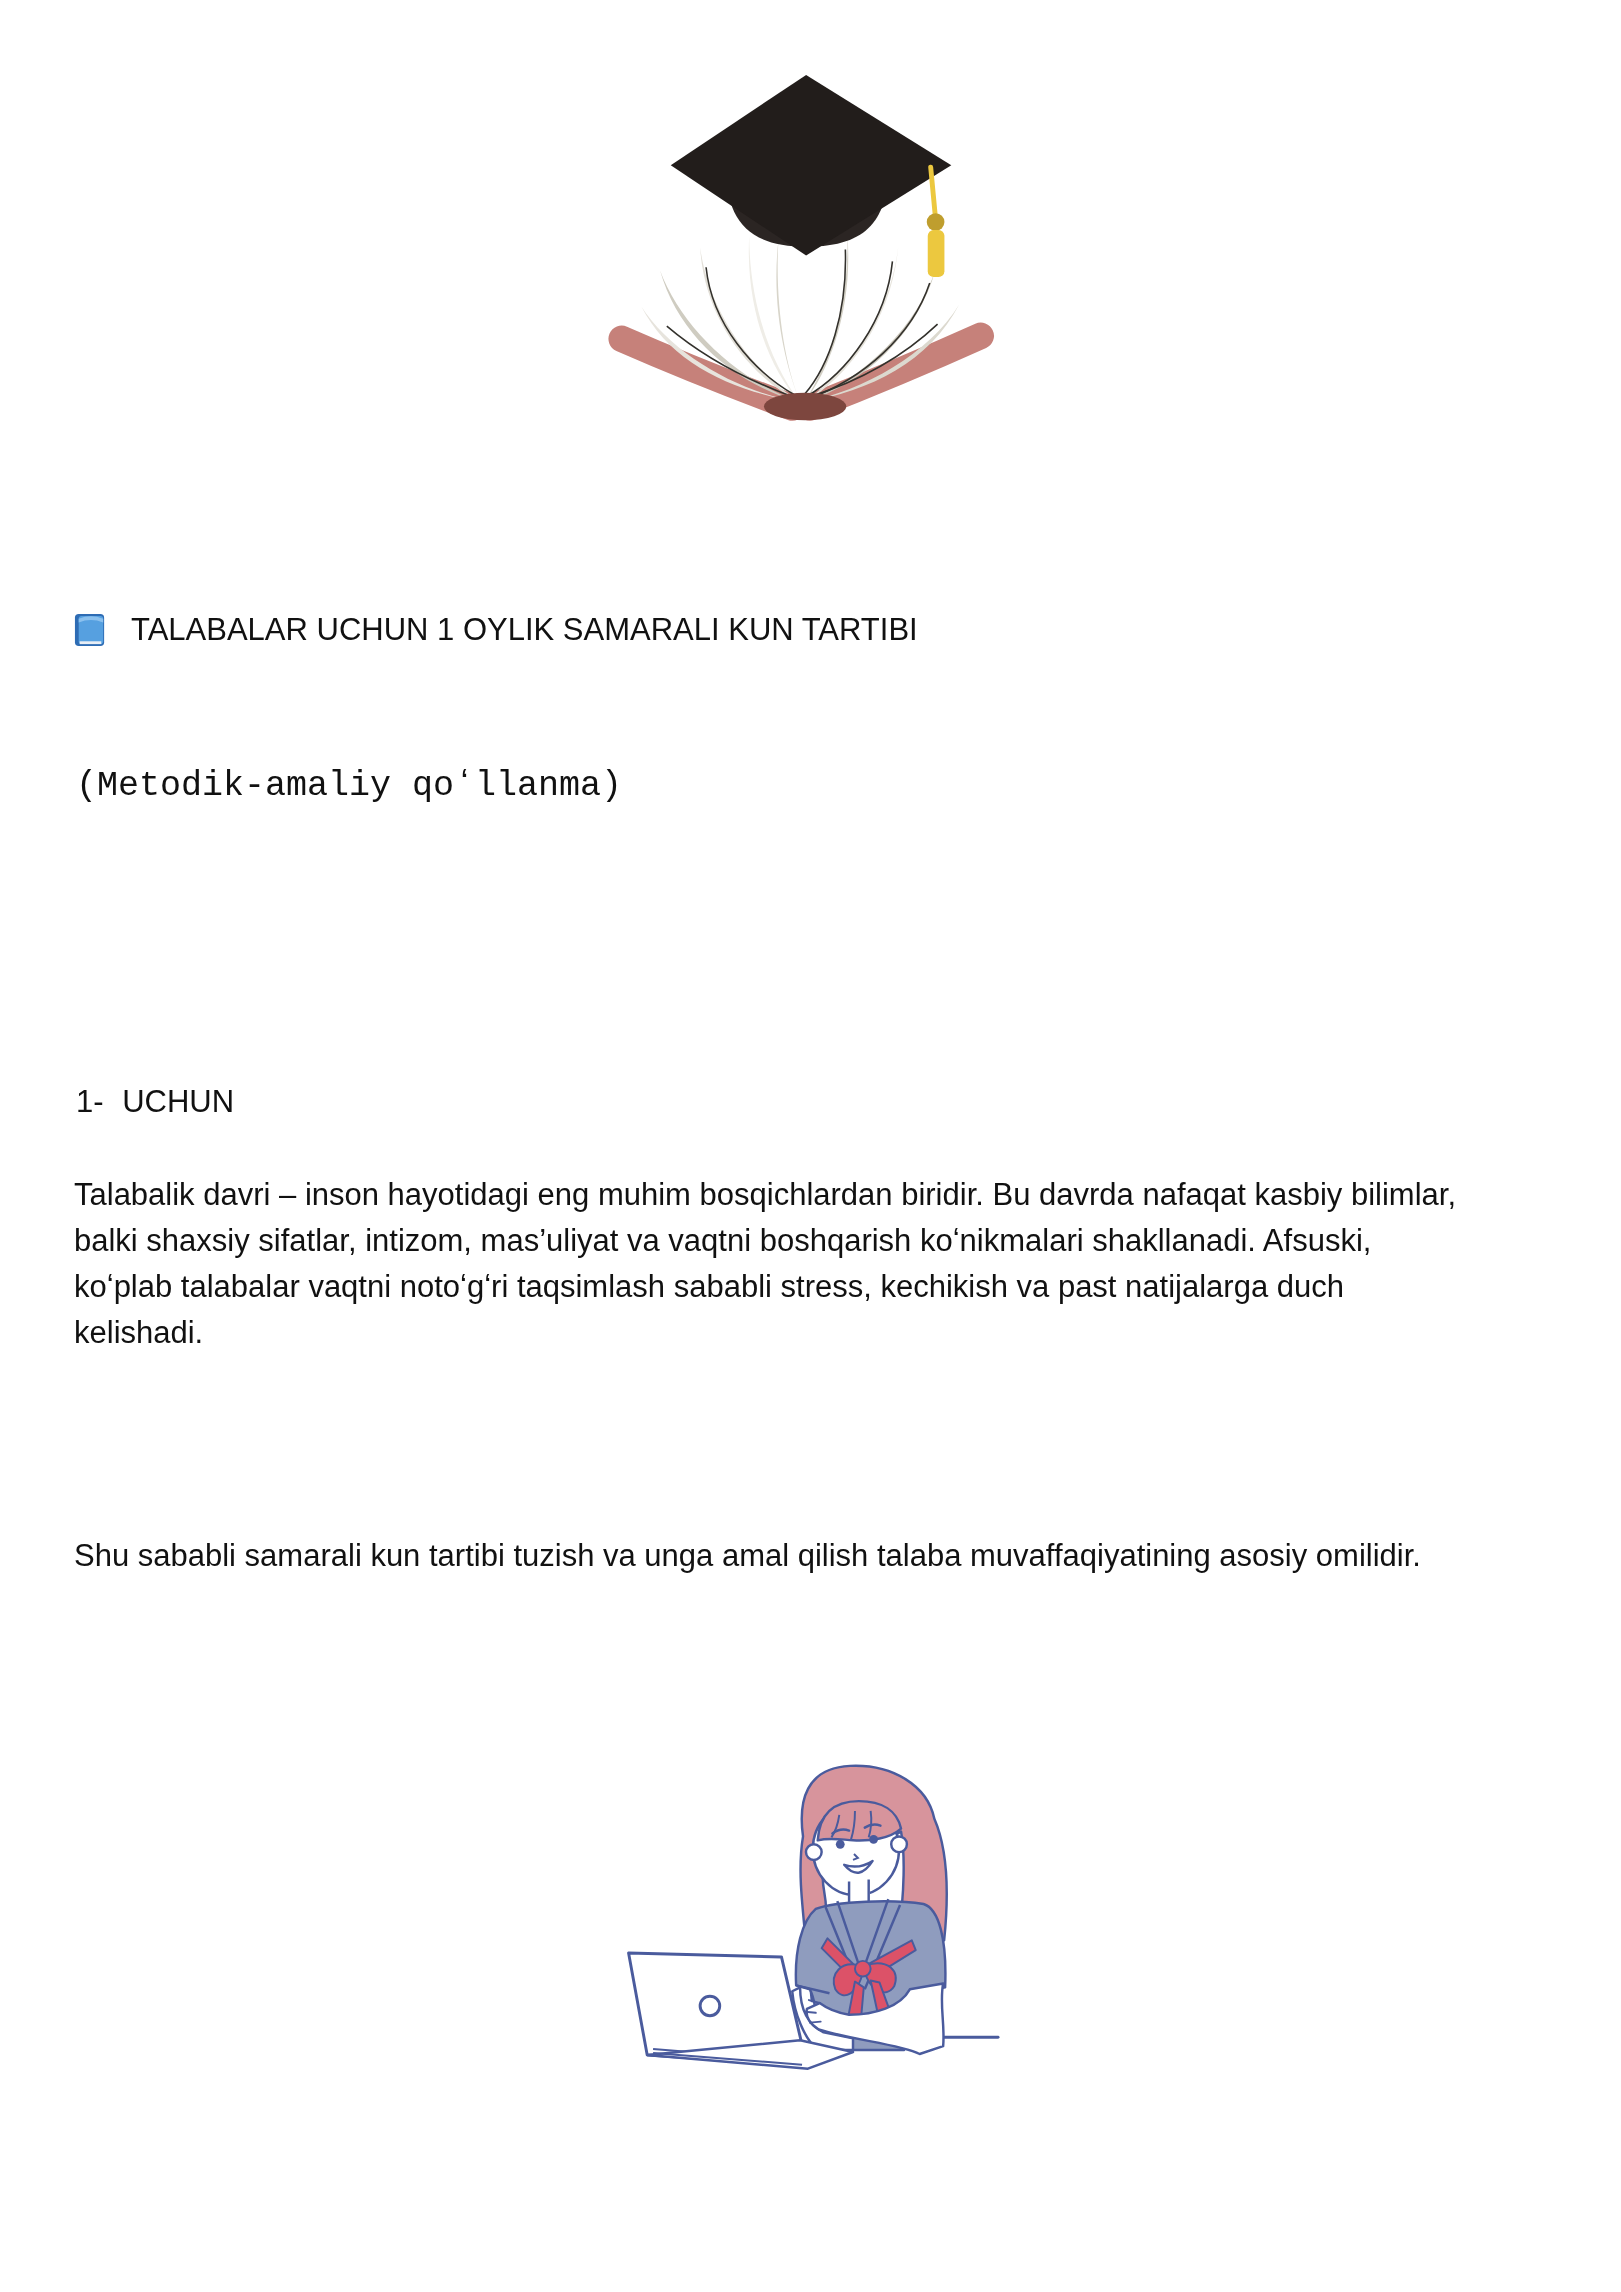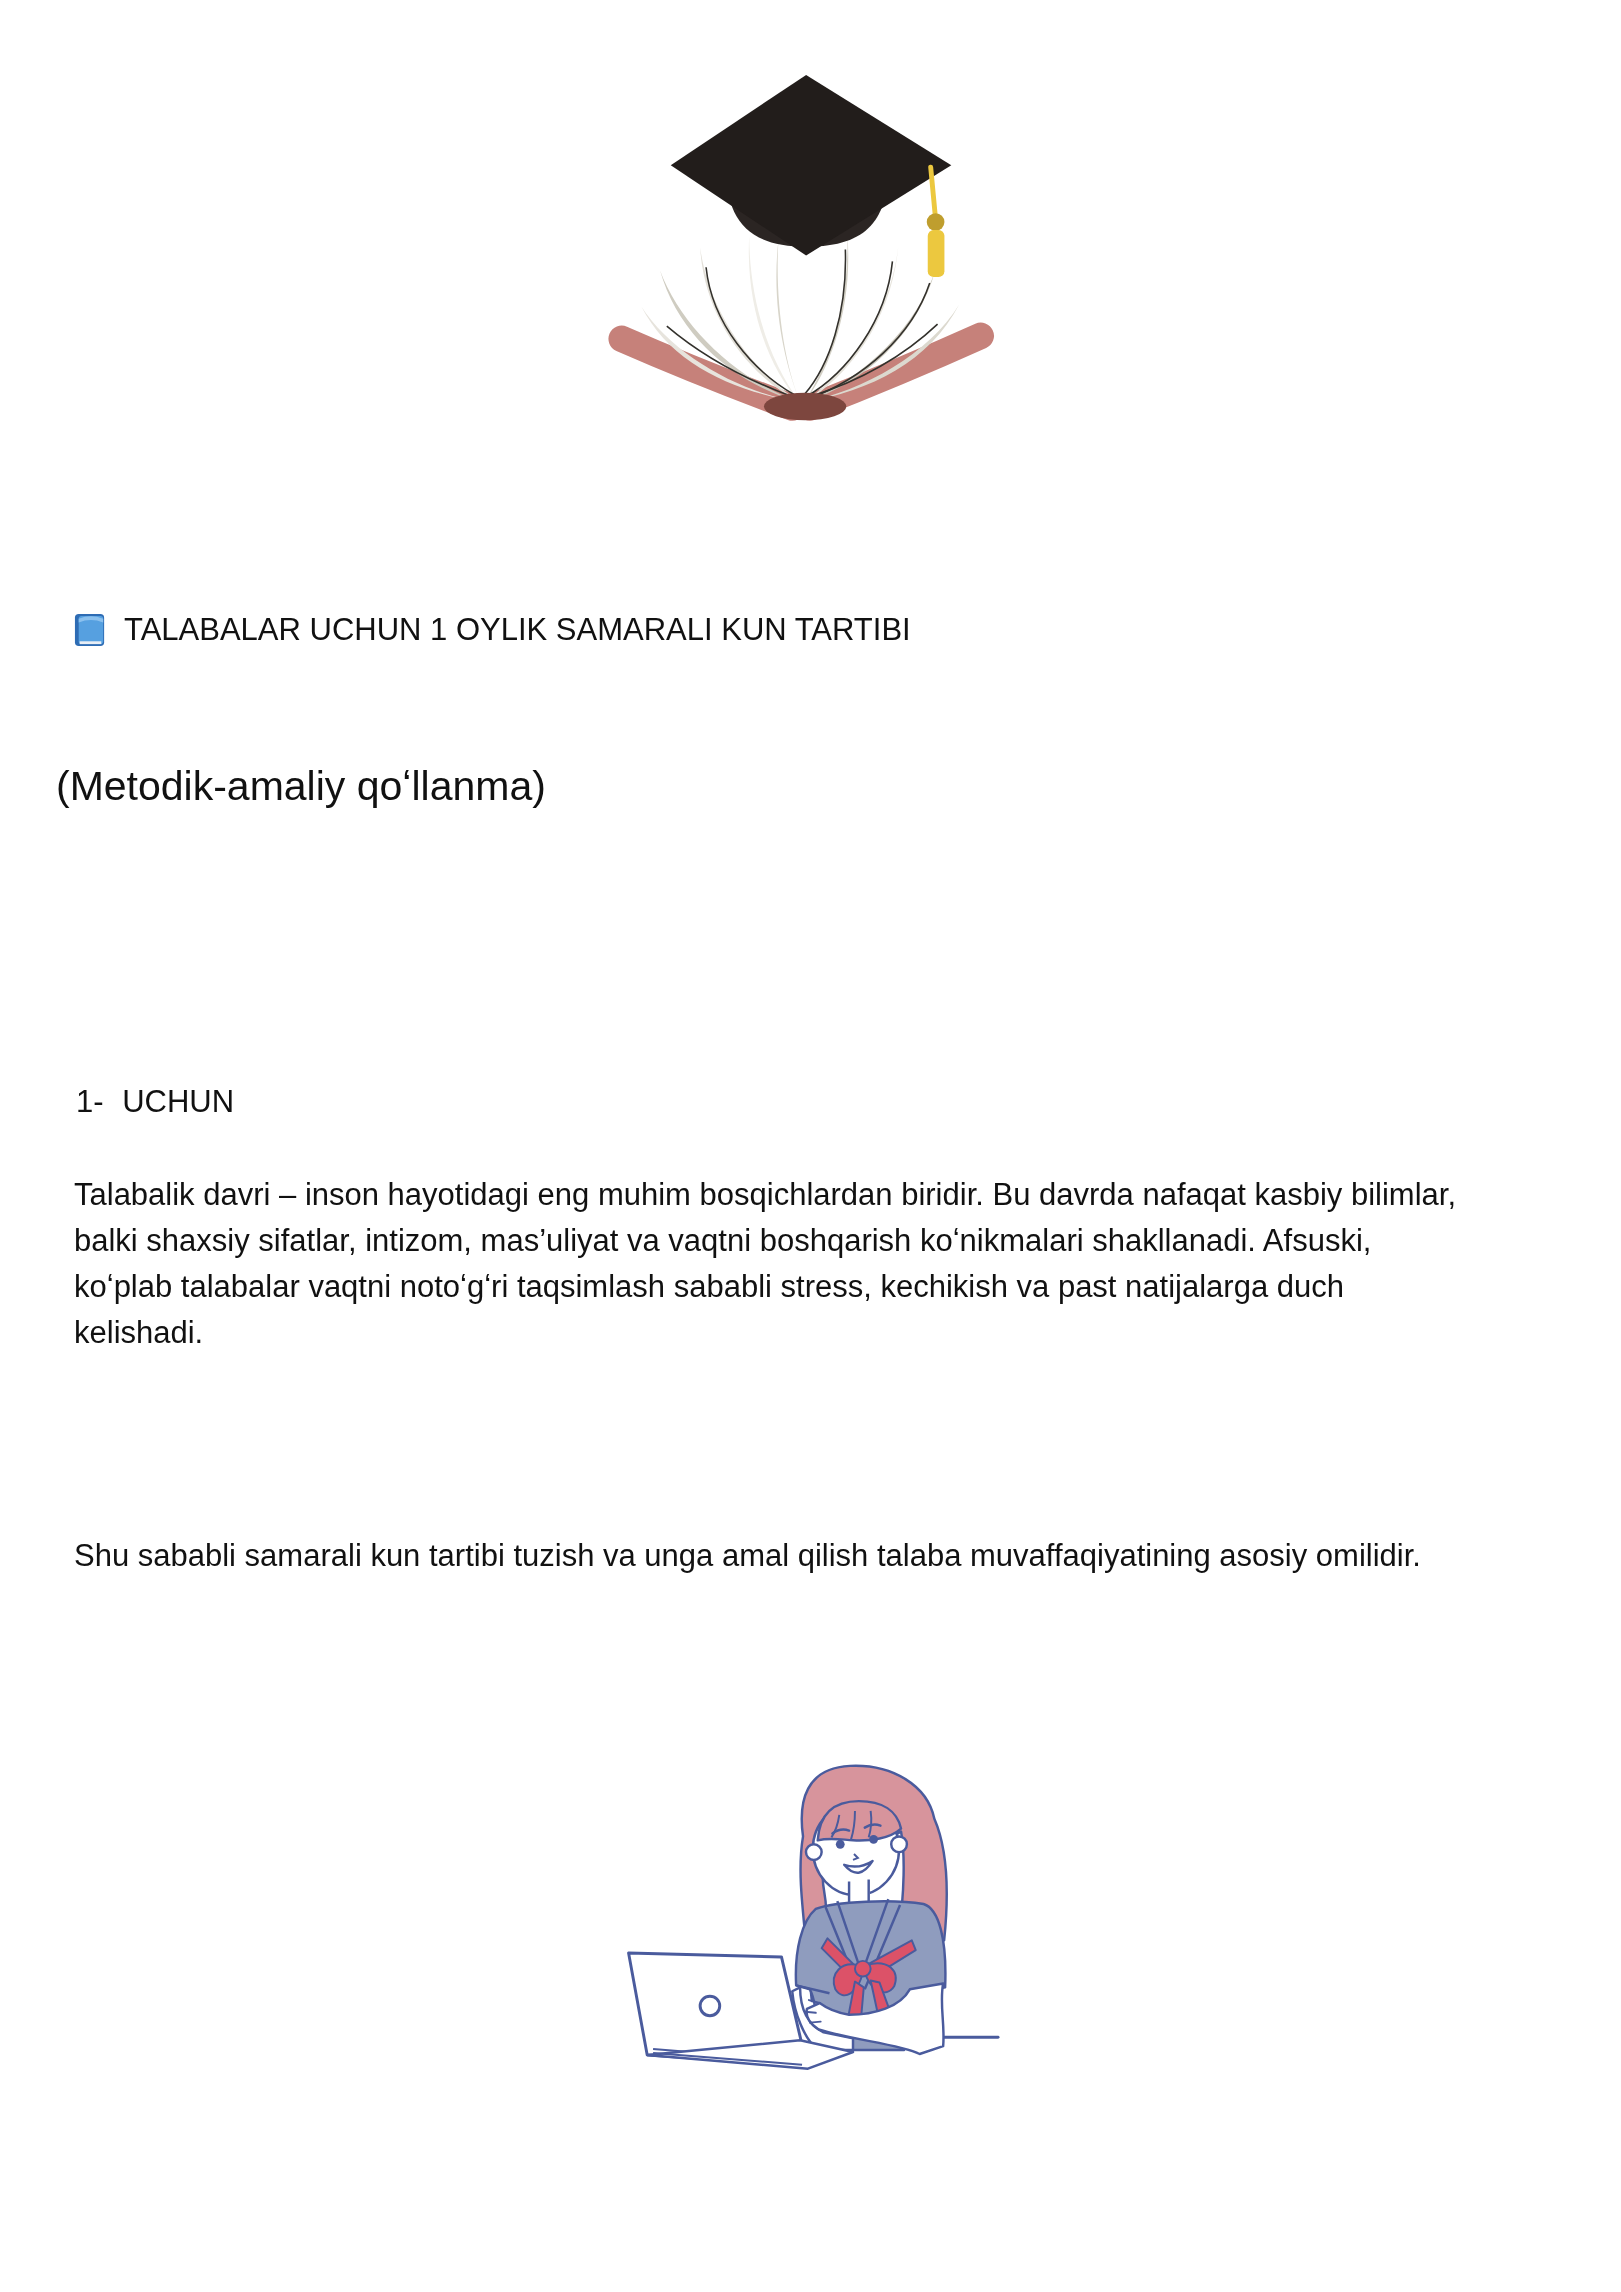--- a/index.html
+++ b/index.html
@@ -21,25 +21,25 @@
     height:2293px;
     background:#ffffff;
     font-family:"Liberation Sans", sans-serif;
     color:var(--ink);
     overflow:hidden;
   }
   .illo-top{position:absolute;left:606px;top:69px;width:412px;height:368px;}
   .illo-bottom{position:absolute;left:608px;top:1754px;width:392px;height:353px;}
   .title-row{
     position:absolute;left:74px;top:608px;
-    display:flex;align-items:center;gap:18px;
+    display:flex;align-items:center;gap:25px;
     font-size:31px;line-height:43px;white-space:nowrap;
   }
   .book-emoji{width:32px;height:34px;flex:0 0 auto;display:block;}
-  .subtitle{position:absolute;left:56px;top:765px;font-size:41px;line-height:43px;white-space:nowrap;}
+  .subtitle{position:absolute;left:76px;top:765px;font-size:35px;line-height:43px;white-space:nowrap;font-family:Liberation Mono, monospace;}
   .heading{
     position:absolute;left:76px;top:1080px;
     display:flex;gap:18.6px;align-items:baseline;
     font-size:31px;line-height:43px;white-space:nowrap;
   }
   .para{
     position:absolute;left:74px;width:1534px;
     font-size:31px;line-height:46px;
     white-space:pre-line;
   }

